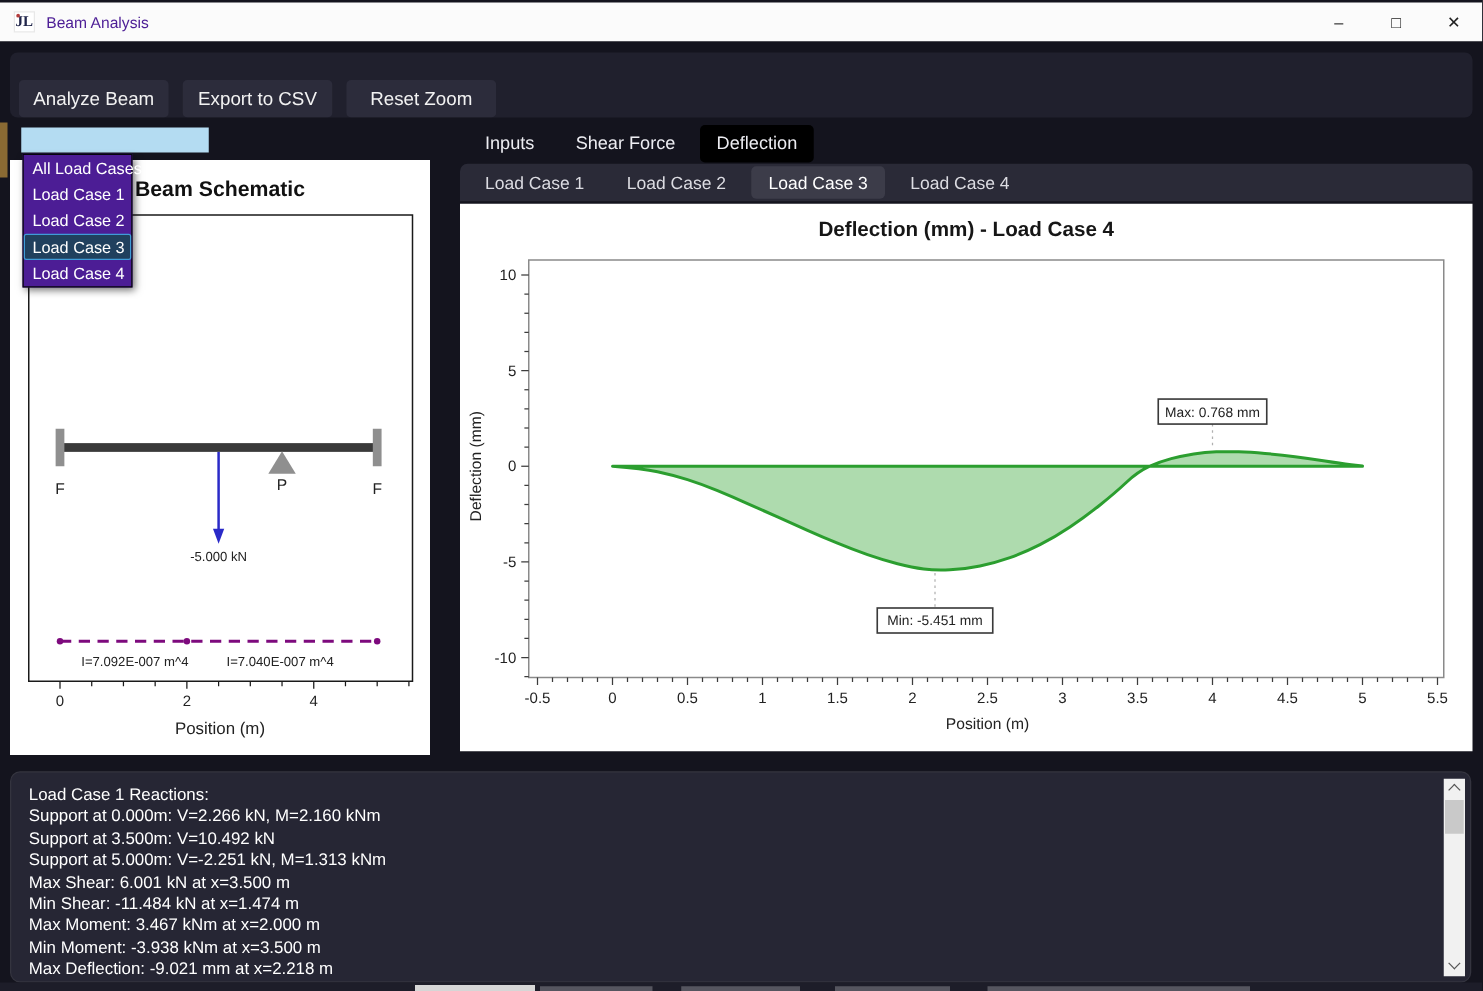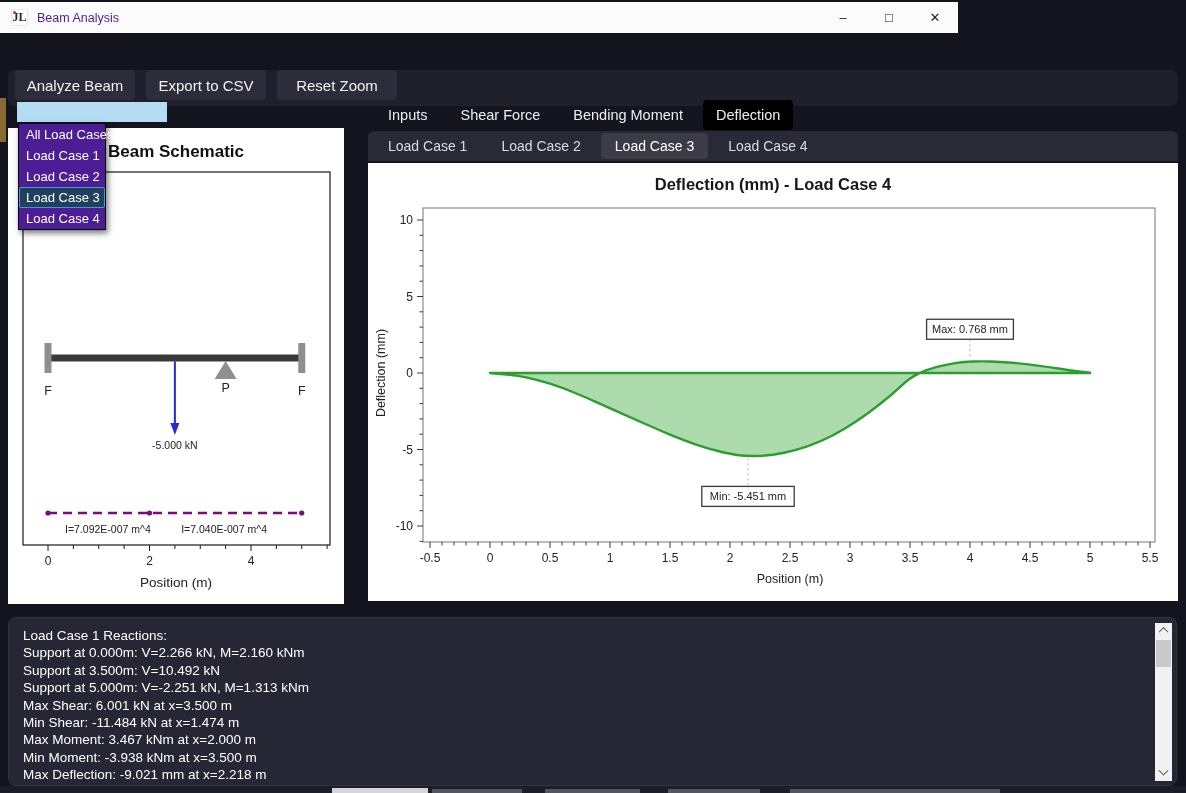--- a/index.html
+++ b/index.html
@@ -1,29 +1,29 @@
 <!DOCTYPE html>
 <html style="--accent: #3f9bd8; --sel-blue: #b4dcf2;"><head>
 <meta charset="utf-8">
 <style>
   * { margin:0; padding:0; box-sizing:border-box; }
   html,body { width:1186px; height:793px; background:#14141e; font-family:"Liberation Sans",sans-serif; }
   .window { position:relative; width:1186px; height:793px; background:#14141e; overflow:hidden; }
 
   
-  .titlebar { position:absolute; left:0; top:0; width:958px; height:33px; background:#fbfbfb; border-top:2px solid #14141e; display:flex; align-items:center; }
+  .titlebar { position:absolute; left:0; top:0; width:1186px; height:33px; background:#fbfbfb; border-top:2px solid #14141e; display:flex; align-items:center; }
   .app-icon { position:relative; margin-left:11px; width:17px; height:17px; background:#fff; border:1px solid #e8e8e8; display:flex; align-items:center; justify-content:center; font-family:"Liberation Serif",serif; font-weight:bold; font-size:12px; color:#20254a; }
   .app-icon .dot { position:absolute; width:3px; height:3px; border-radius:50%; }
   .app-icon .dot.red { background:#b43c3c; left:1px; top:1px; }
   .titlebar .title { margin-left:9px; font-size:12.5px; color:#4c1d95; }
   .win-controls { margin-left:auto; display:flex; height:100%; }
   .win-btn { width:46px; height:100%; display:flex; align-items:center; justify-content:center; font-size:13px; color:#222; }
 
   
-  .toolbar { position:absolute; left:8px; top:42px; width:1170px; height:36px; background:#20202d; border-radius:6px; display:flex; align-items:flex-start; padding-left:7px;margin-top:28px; }
+  .toolbar { position:absolute; left:8px; top:42px; width:1170px; height:52px; background:#20202d; border-radius:6px; display:flex; align-items:flex-end; padding-left:7px; }
   .tool-btn { width:120px; height:30px; margin-right:11px; background:#2c2c3b; border:1px solid #35354400; border-radius:4px; color:#f2f2f2; font-size:15px; display:flex; align-items:center; justify-content:center; }
 
   
   .edge-artifact { position:absolute; left:0; top:98px; width:6px; height:44px; background:#8a6a33; }
 
   
   .combobox { position:absolute; left:17px; top:102px; width:150px; height:20px; background:var(--sel-blue,#b4dcf2); z-index:25; }
   .dropdown-list { position:absolute; left:18px; top:123px; width:88px; background:#4c1d95; border:1px solid #06060c; box-shadow:2px 3px 6px rgba(0,0,0,.55); z-index:26; }
   .dropdown-item { height:21px; line-height:20px; font-size:13px; color:#fff; padding-left:6px; border:1px solid transparent; white-space:nowrap; }
   .dropdown-item.highlighted { background:#20405e; border:1px solid var(--accent,#3f9bd8); border-radius:2px; }
@@ -133,21 +133,20 @@
         <text x="141.5" y="437" text-anchor="middle" font-size="12">2</text>
         <text x="243" y="437" text-anchor="middle" font-size="12">4</text>
         <text x="168" y="459" text-anchor="middle" font-size="13.5">Position (m)</text>
       </svg>
     <div class="schematic-title">Beam Schematic</div>
   </div>
 
   <div class="main-tabs" id="main-tabs">
       <div class="main-tab">Inputs</div>
       <div class="main-tab">Shear Force</div>
-      <div class="main-tab">Bending Moment</div>
       <div class="main-tab selected">Deflection</div>
     </div>
   <div class="sub-tabs" id="sub-tabs">
       <div class="sub-tab">Load Case 1</div>
       <div class="sub-tab">Load Case 2</div>
       <div class="sub-tab selected">Load Case 3</div>
       <div class="sub-tab">Load Case 4</div>
     </div>
 
   <div class="chart-area">

